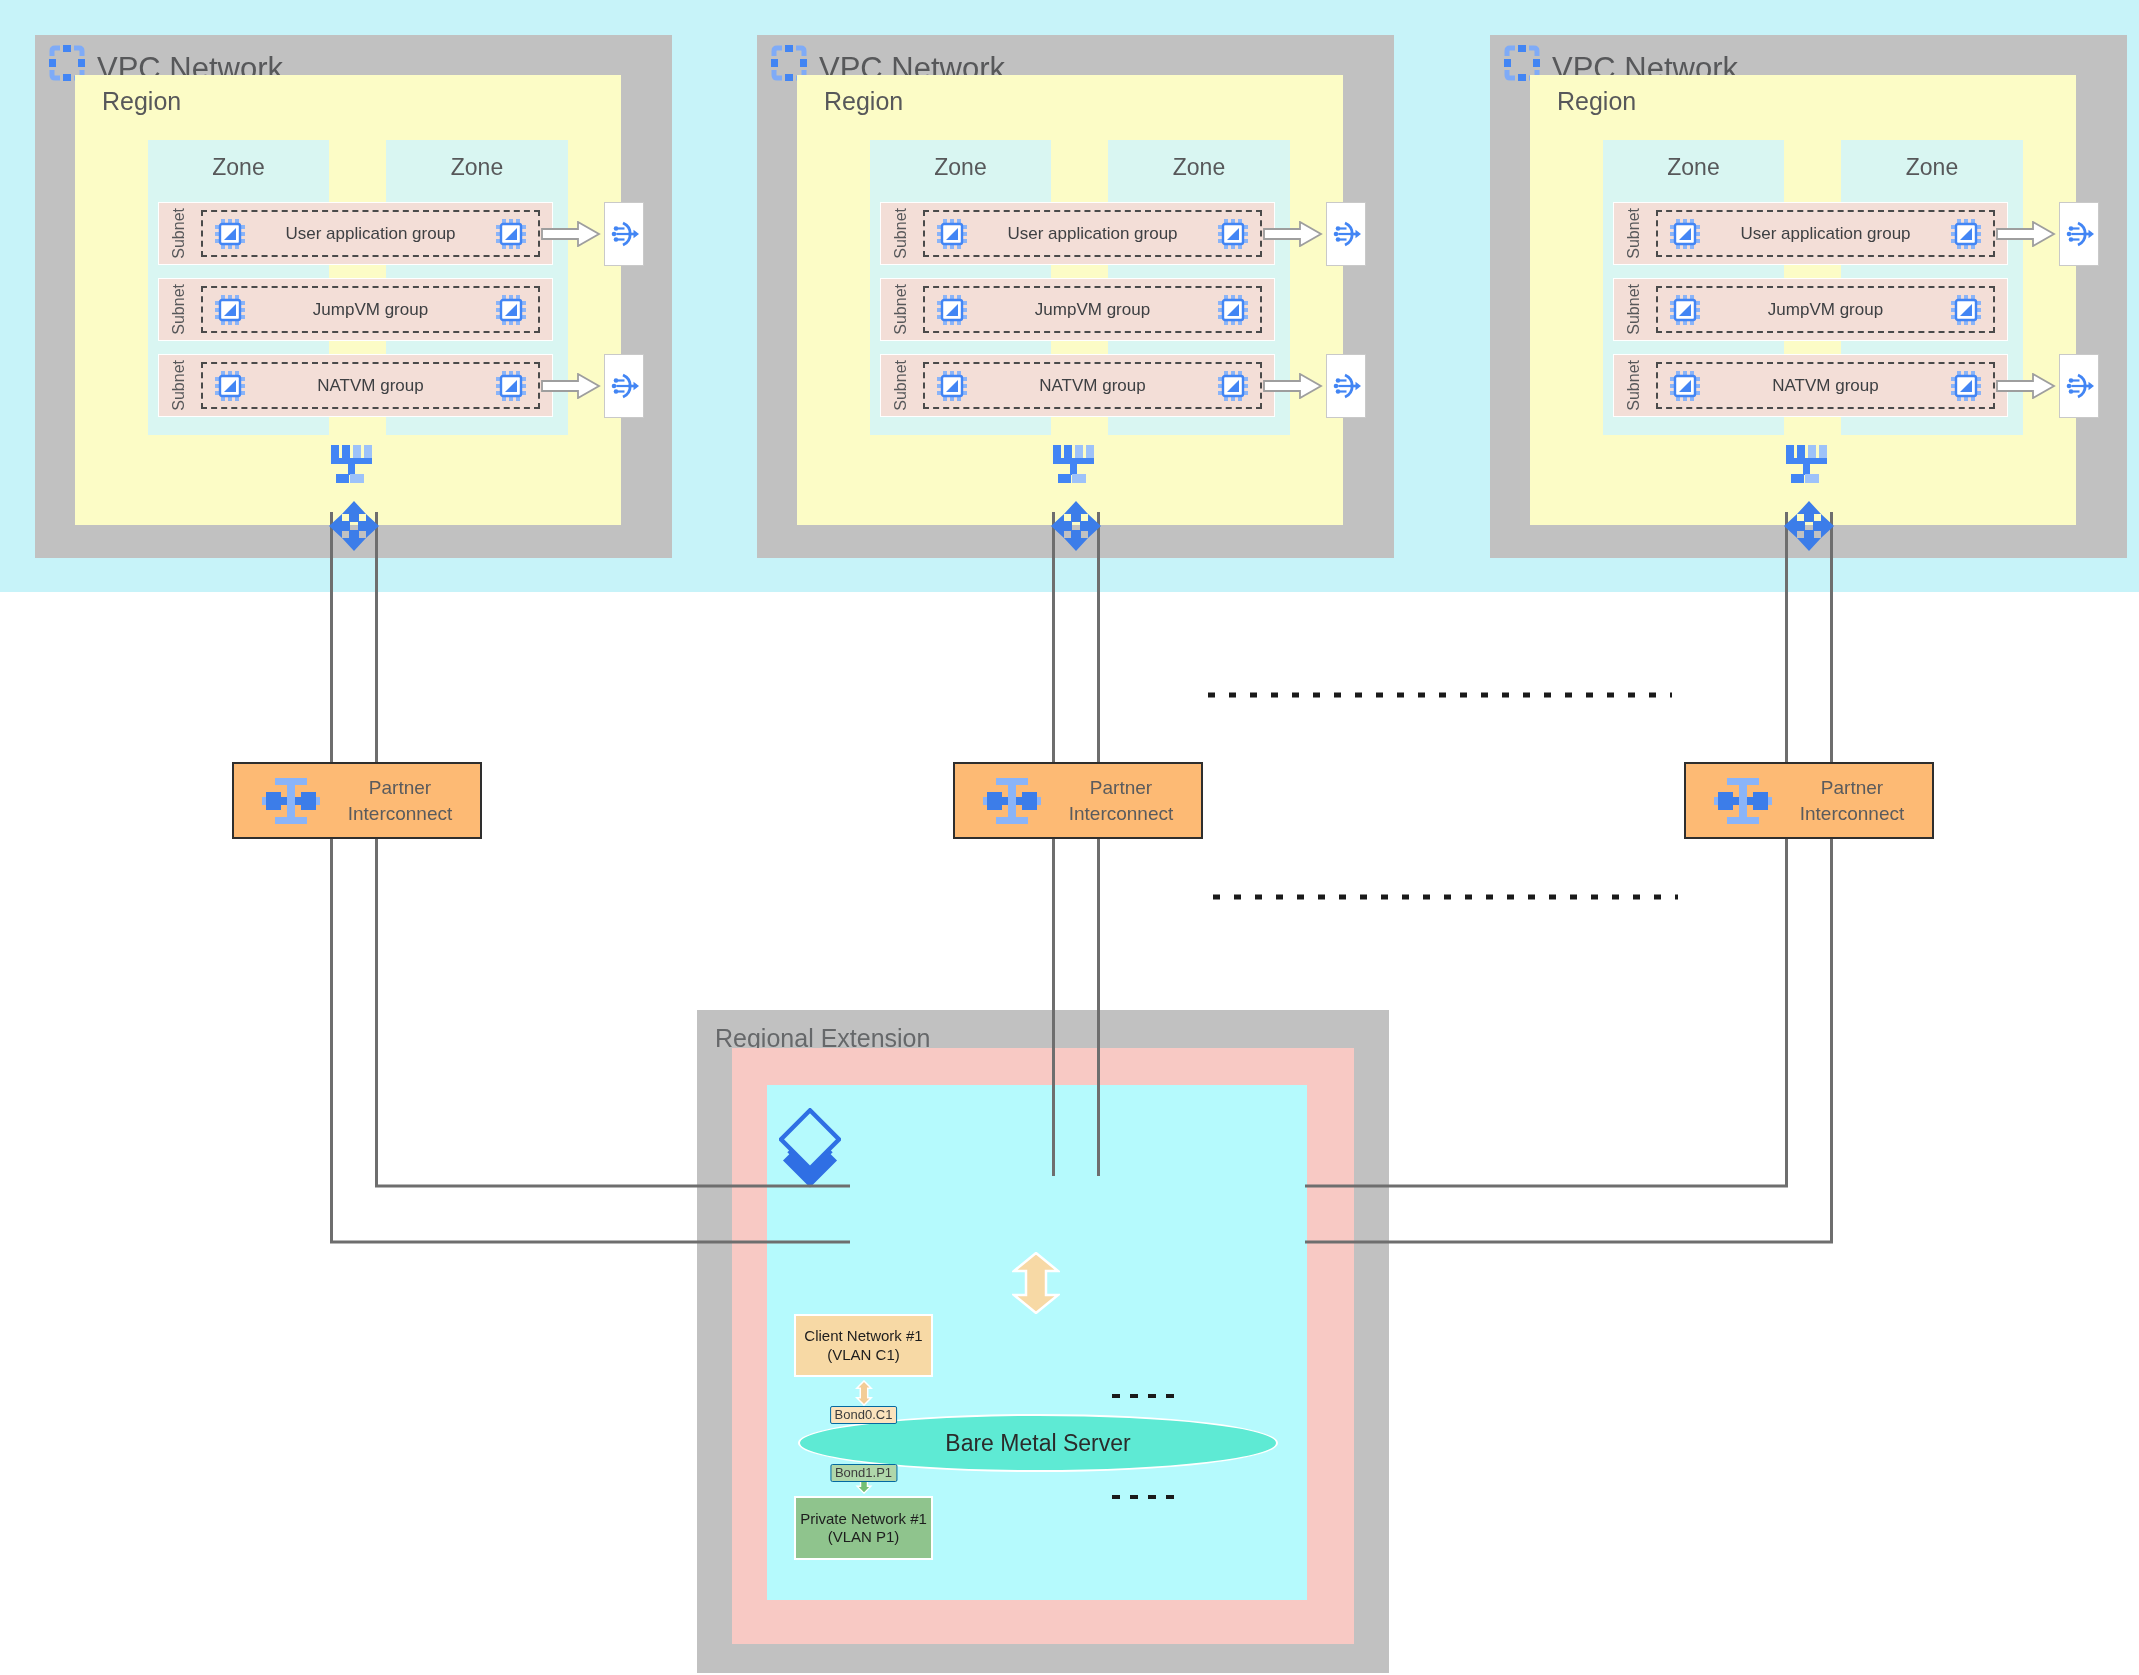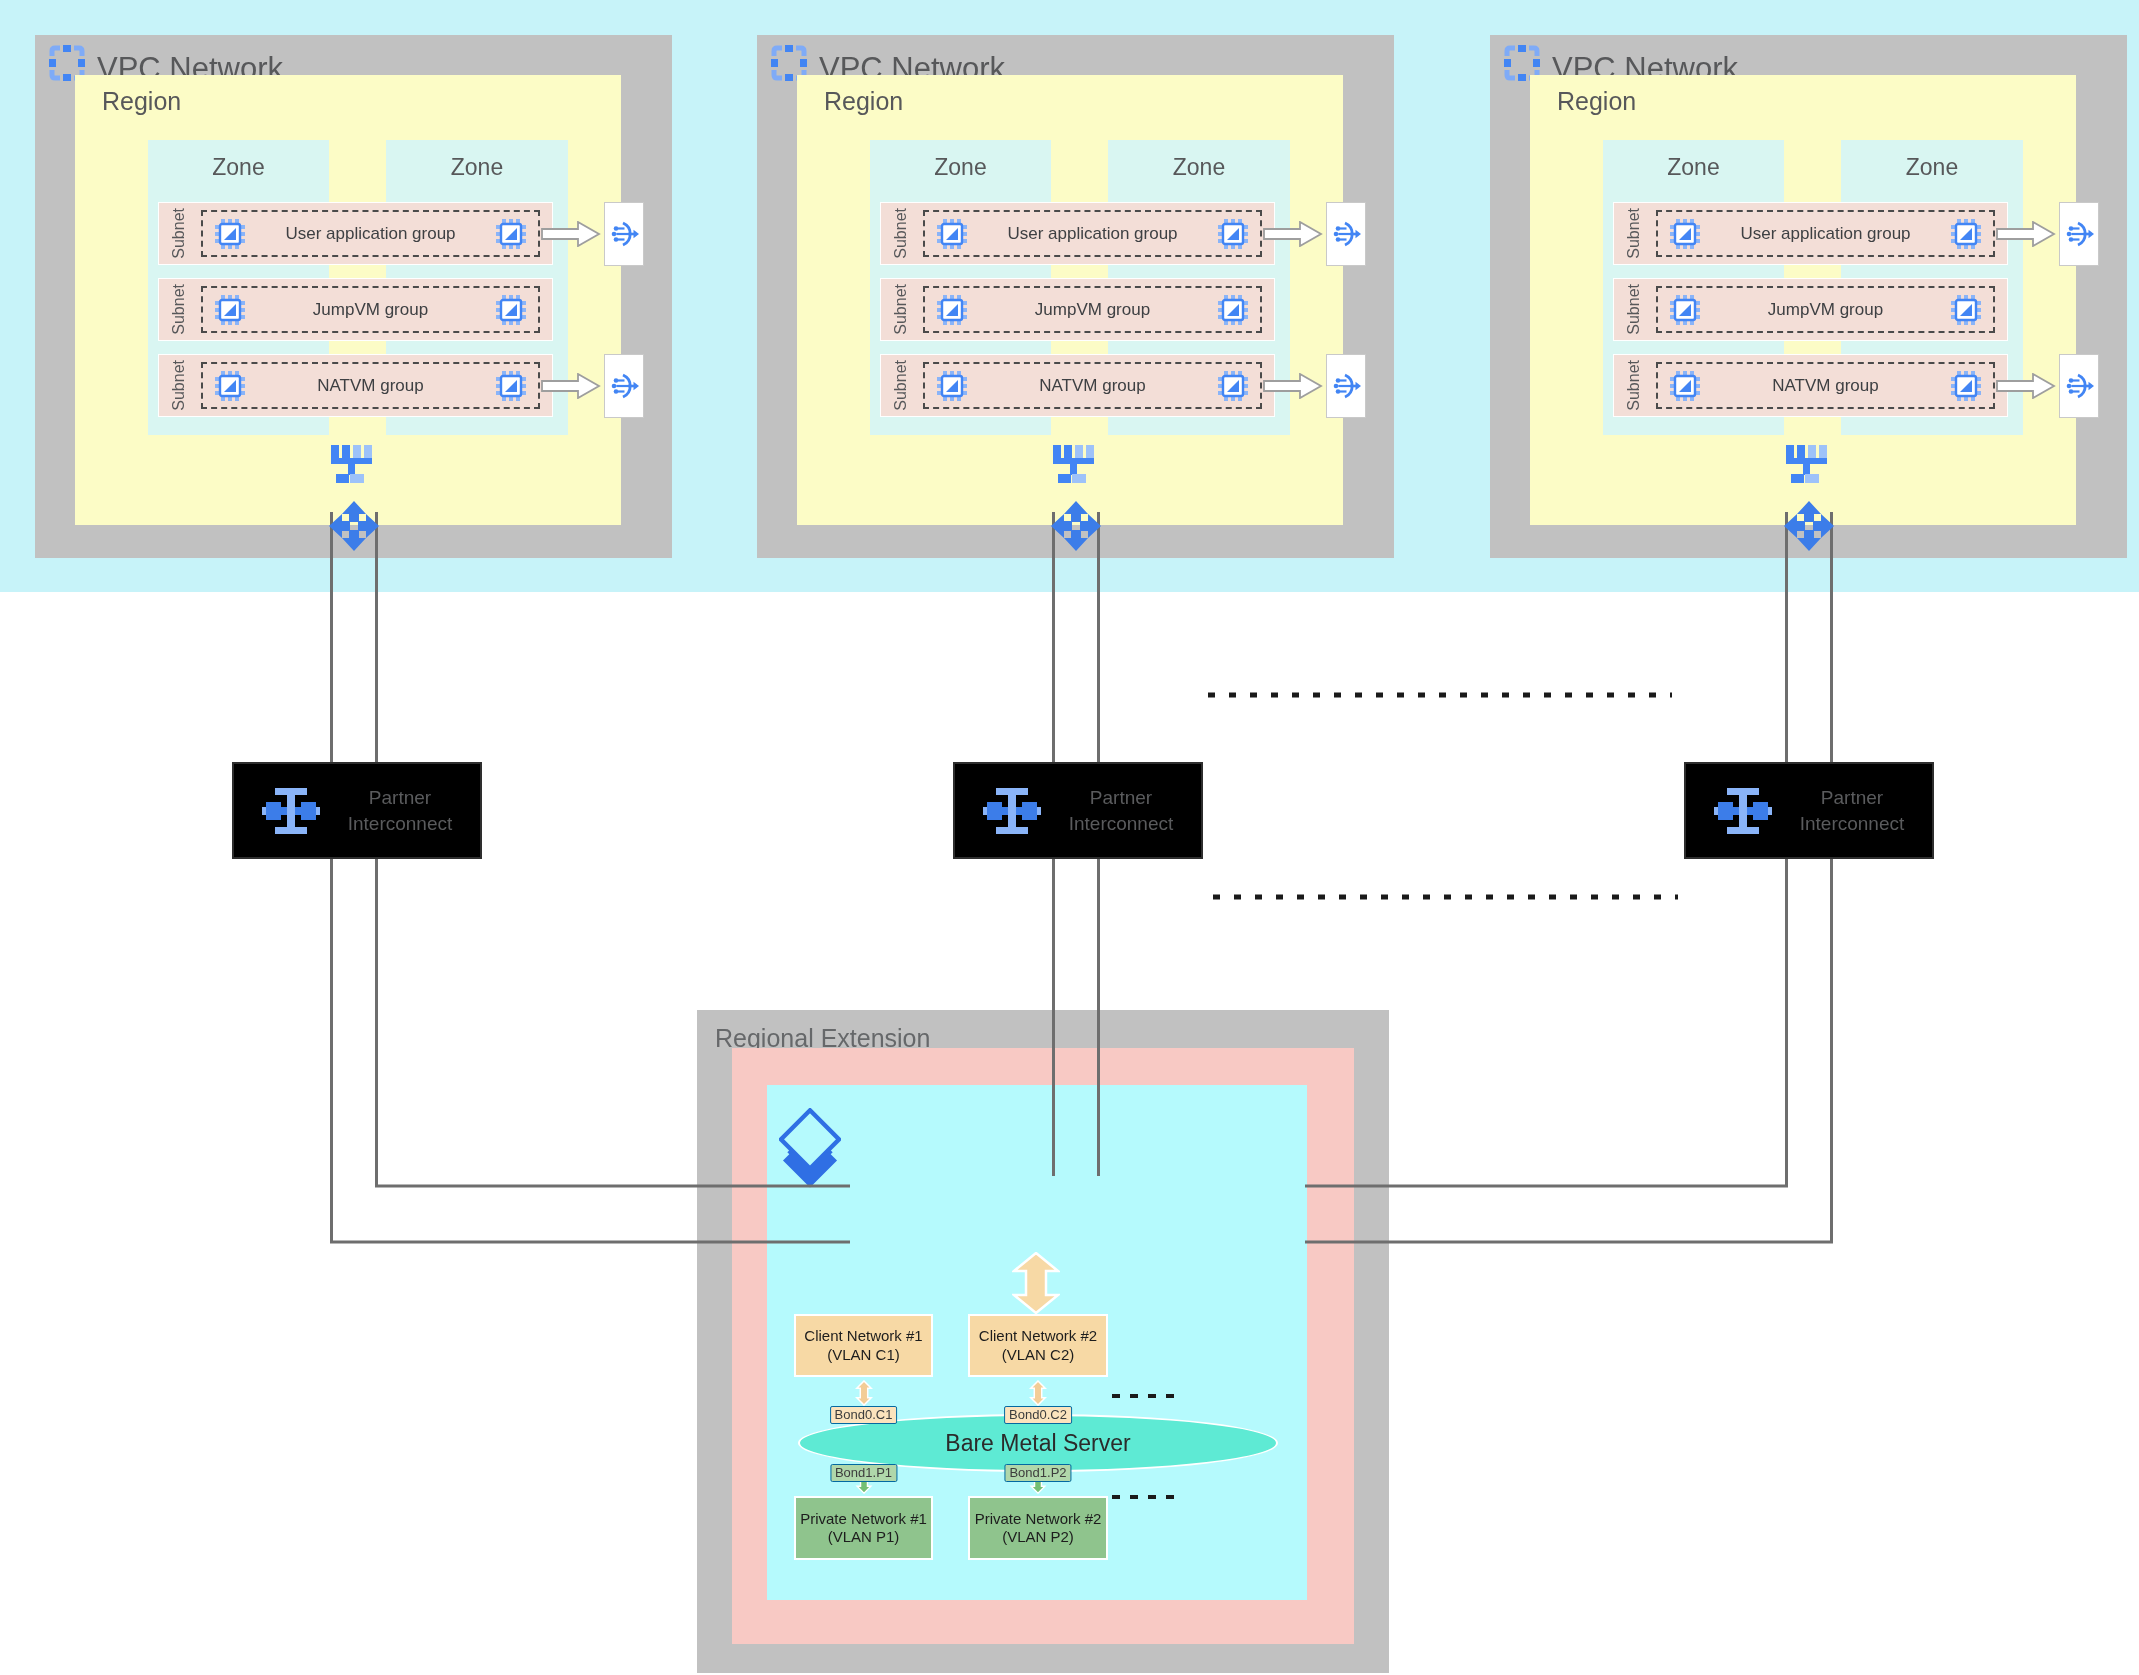--- a/index.html
+++ b/index.html
@@ -35,21 +35,21 @@
   .lb-box{left:569px;width:40px;height:64px;background:#fff;border:1px solid #c9c9c9;
           display:flex;align-items:center;justify-content:center;}
   .lb-0{top:167px;} .lb-2{top:319px;}
   .switch-icon{left:296px;top:410px;width:44px;height:38px;}
   .router-icon{left:293px;top:465px;width:52px;height:52px;z-index:4;}
 
   
   .overlay{left:0;top:0;width:2139px;height:1675px;z-index:3;pointer-events:none;}
 
   
-  .pib{top:762px;width:250px;height:97px;background:#000000;border:2px solid #2e2e2e;z-index:4;
+  .pib{top:762px;width:250px;height:77px;background:#fdba74;border:2px solid #2e2e2e;z-index:4;
        display:flex;align-items:center;padding-left:28px;}
   .pib-1{left:232px;} .pib-2{left:953px;} .pib-3{left:1684px;}
   .pib-icon{width:58px;height:46px;flex:0 0 auto;}
   .pib-label{flex:1;text-align:center;font-size:19px;line-height:1.35;color:#5a5b5d;}
 
   
   .regext{left:697px;top:1010px;width:692px;height:663px;background:#c1c1c1;}
   .regext-title{left:18px;top:14px;font-size:25px;color:#66686a;}
   .regext-pink{left:35px;top:38px;width:622px;height:596px;background:#f8c9c4;}
   .regext-cyan{left:70px;top:75px;width:540px;height:515px;background:#b5fafd;}
@@ -434,34 +434,20 @@
           <use href="#ic-dblarrow"></use>
         </svg>
       <div class="abs tag tag-o">Bond0.C1</div>
       <svg class="abs g-arrow">
           <use href="#ic-dblarrow"></use>
         </svg>
       <div class="abs tag tag-g">Bond1.P1</div>
       <div class="abs private pre">Private Network #1
 (VLAN P1)</div>
     </div>
-    <div class="abs netcol col-2">
-      <div class="client pre">Client Network #2
-(VLAN C2)</div>
-      <svg class="abs o-arrow">
-          <use href="#ic-dblarrow"></use>
-        </svg>
-      <div class="abs tag tag-o">Bond0.C2</div>
-      <svg class="abs g-arrow">
-          <use href="#ic-dblarrow"></use>
-        </svg>
-      <div class="abs tag tag-g">Bond1.P2</div>
-      <div class="abs private pre">Private Network #2
-(VLAN P2)</div>
-    </div>
   </div>
 
   <svg class="abs overlay" viewBox="0 0 2139 1675">
     <g fill="none" stroke="#6e6e6e" stroke-width="3">
       <path d="M376.5 512 V1186 H850"></path>
       <path d="M331.5 512 V1242 H850"></path>
       <path d="M1053.5 512 V1176"></path>
       <path d="M1098.5 512 V1176"></path>
       <path d="M1786.5 512 V1186 H1305"></path>
       <path d="M1831.5 512 V1242 H1305"></path>

